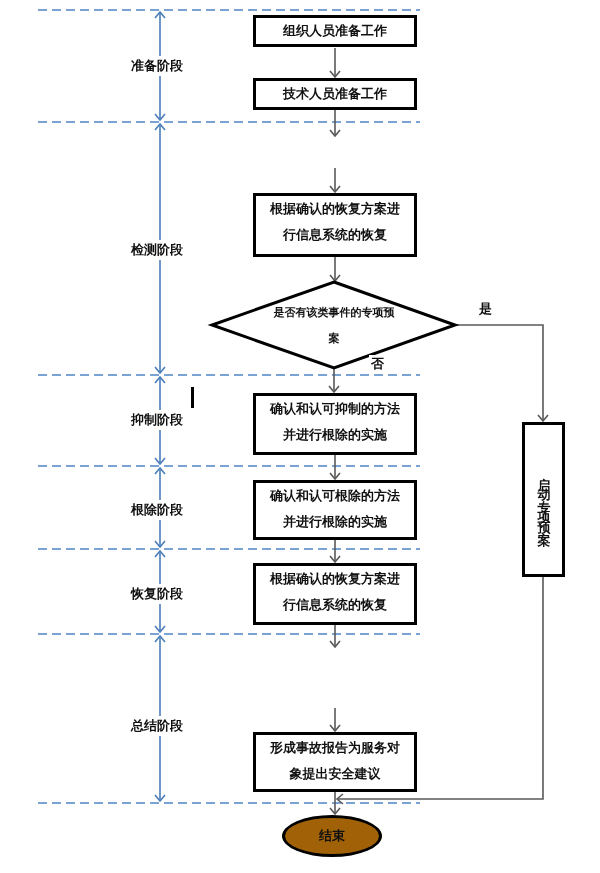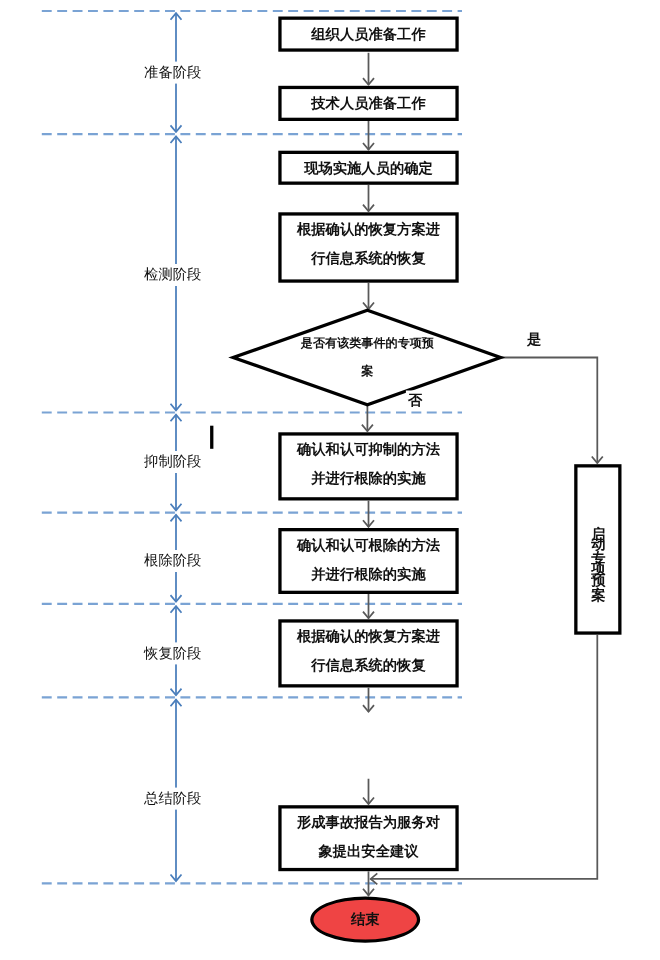--- a/index.html
+++ b/index.html
@@ -15,34 +15,34 @@
     text-align:center;font-size:13px;font-weight:700;line-height:26px;
   }
   .pbox .inner{width:138px;}
   .diamond-text{
     position:absolute;left:264px;top:296px;width:140px;height:58px;
     display:flex;align-items:center;justify-content:center;text-align:center;
     font-size:11px;font-weight:700;line-height:26px;
   }
   .terminator{
     position:absolute;left:282px;top:815px;width:100px;height:42px;
-    box-sizing:border-box;border:3px solid #000;border-radius:50%;background:#ef4444;
+    box-sizing:border-box;border:3px solid #000;border-radius:50%;background:#a16207;
     display:flex;align-items:center;justify-content:center;
     font-size:13px;font-weight:700;
   }
   .vbox{
     position:absolute;left:522px;top:422px;width:43px;height:155px;
     box-sizing:border-box;border:3px solid #000;background:#fff;
     display:flex;align-items:center;justify-content:center;
     writing-mode:vertical-rl;text-orientation:upright;
     font-size:13px;font-weight:700;letter-spacing:11px;
   }
   .phase-label{
     position:absolute;left:157px;transform:translate(-50%,-50%);
-    background:#fff;padding:1px 3px;font-size:13px;font-weight:400;
+    background:#fff;padding:1px 3px;font-size:13px;font-weight:700;
     white-space:nowrap;z-index:3;
   }
   .edge-label{
     position:absolute;font-size:13px;font-weight:700;background:#fff;
     padding:0 2px;z-index:3;white-space:nowrap;
   }
   #edge-label-yes{left:477px;top:300px;}
   #edge-label-no{left:369px;top:355px;}
   .tick-mark{position:absolute;left:191px;top:387px;width:3px;height:21px;background:#000;}
 </style>
@@ -118,23 +118,20 @@
   <div class="phase-label" style="top:726px">总结阶段</div>
 
   <div class="tick-mark"></div>
 
   <div class="pbox" style="top:15px;height:32px">
     <div class="inner">组织人员准备工作</div>
   </div>
   <div class="pbox" style="top:78px;height:32px">
     <div class="inner">技术人员准备工作</div>
   </div>
-  <div class="pbox" style="top:137px;height:31px">
-    <div class="inner">现场实施人员的确定</div>
-  </div>
   <div class="pbox" style="top:193px;height:64px">
     <div class="inner">根据确认的恢复方案进行信息系统的恢复</div>
   </div>
   <div class="pbox" style="top:393px;height:62px">
     <div class="inner">确认和认可抑制的方法并进行根除的实施</div>
   </div>
   <div class="pbox" style="top:480px;height:60px">
     <div class="inner">确认和认可根除的方法并进行根除的实施</div>
   </div>
   <div class="pbox" style="top:563px;height:62px">

